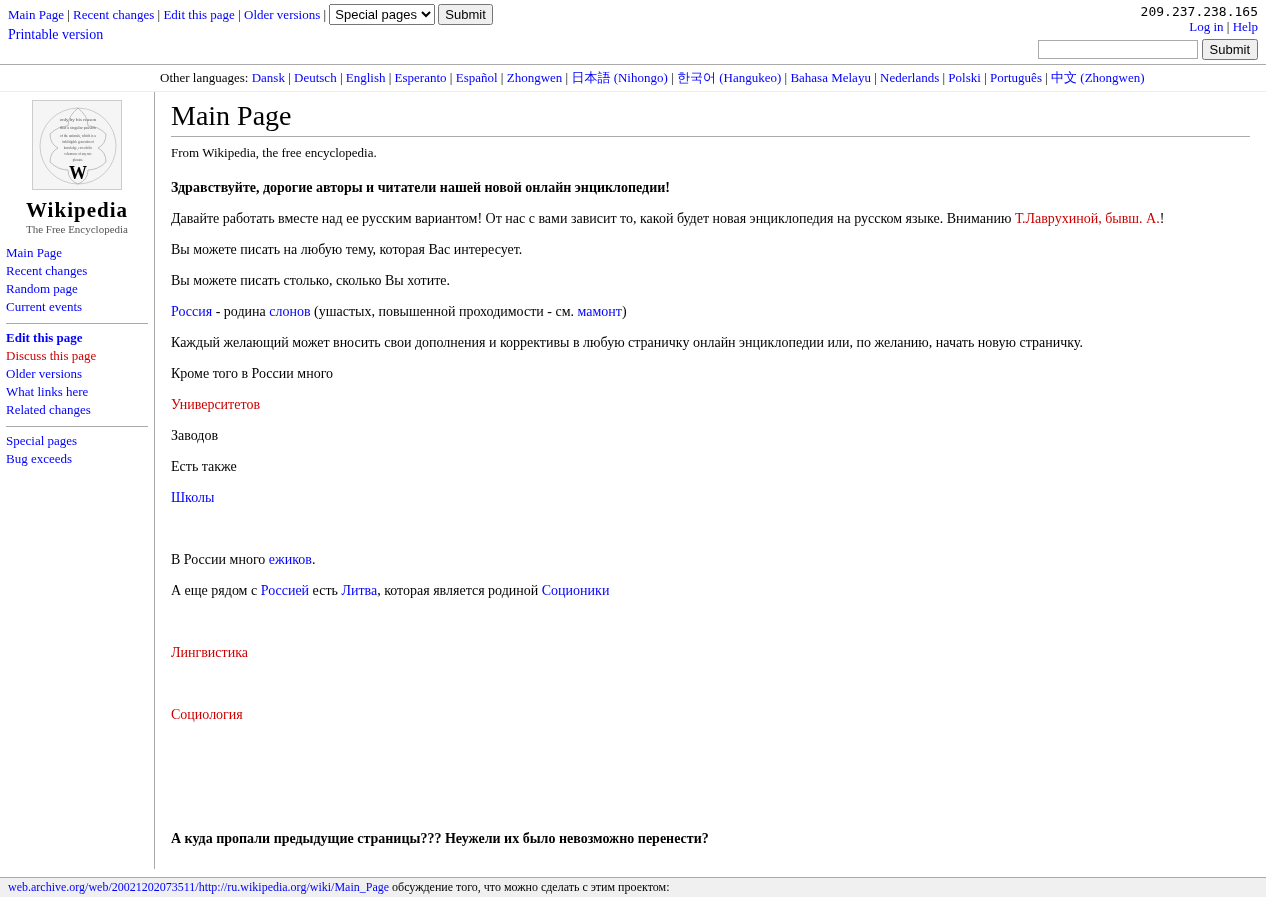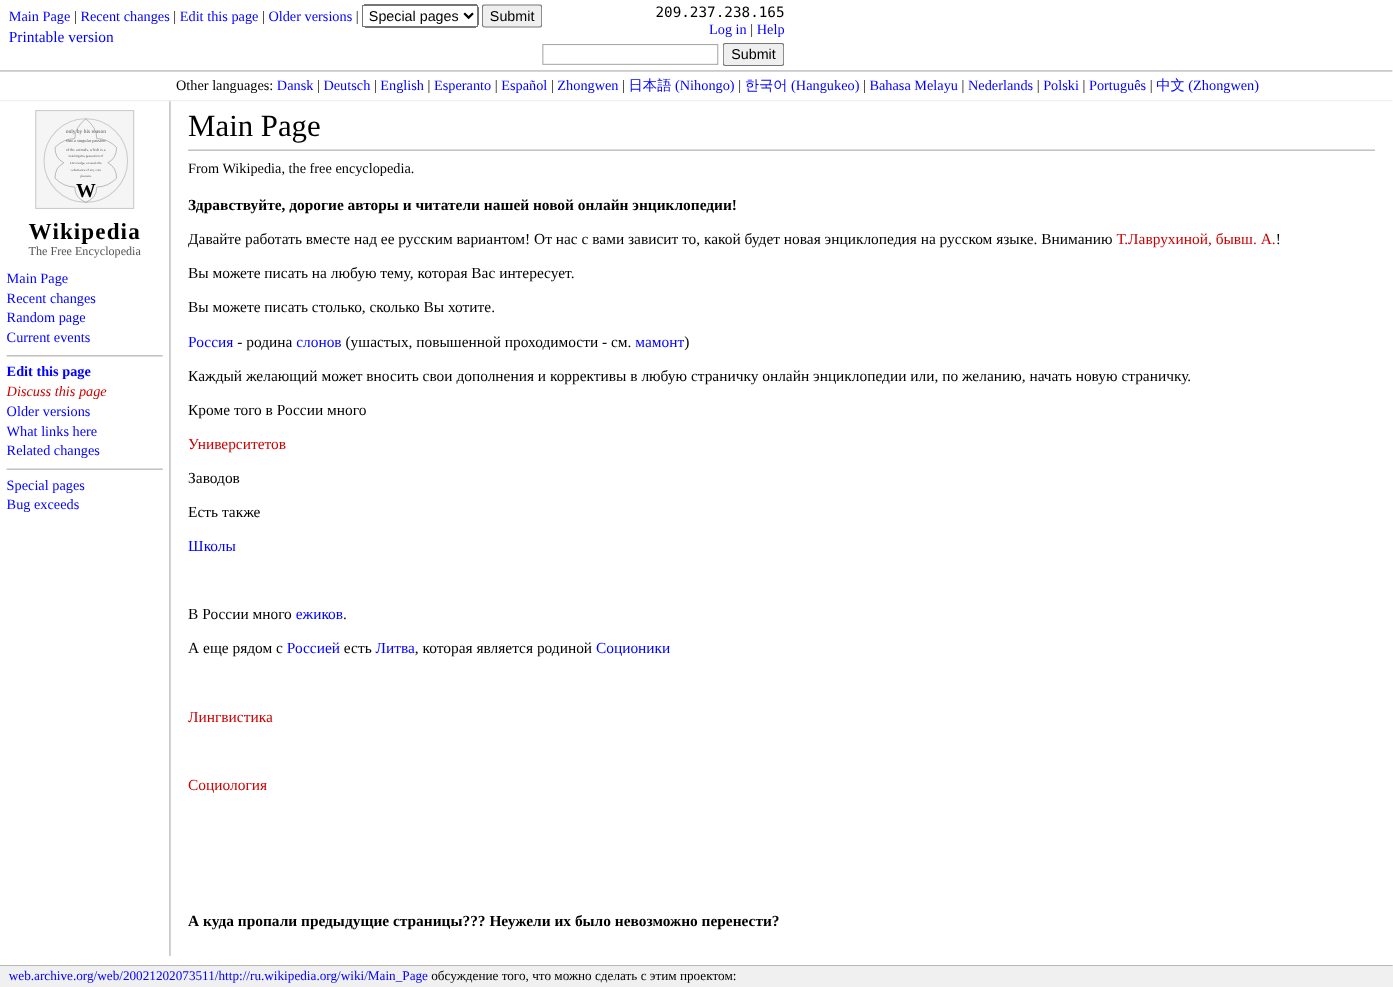--- a/index.html
+++ b/index.html
@@ -11,21 +11,21 @@
     }
     a { color: #00f; text-decoration: none; }
     a.redlink { color: #c00; }
 
     
     #top-bar {
       border-bottom: 1px solid #aaa;
       padding: 4px 8px;
       display: flex;
       align-items: flex-start;
-      justify-content: flex-start;
+      justify-content: space-between;
       background: #fff;
     }
     #top-bar-left {
       display: flex;
       flex-direction: column;
       gap: 2px;
     }
     #top-bar-nav {
       font-size: 13px;
     }
@@ -122,21 +122,21 @@
     }
     #sidebar .nav-section {
       margin-bottom: 8px;
     }
     #sidebar .nav-section a {
       display: block;
       color: #00f;
       margin: 2px 0;
       font-size: 13px;
     }
-    #sidebar .nav-section a.redlink { color: #c00; font-style: italic; }
+    #sidebar .nav-section a.redlink { color: #c00; }
     #sidebar hr {
       border: none;
       border-top: 1px solid #aaa;
       margin: 6px 0;
     }
 
     
     #main-content {
       flex: 1;
       padding: 8px 16px;

